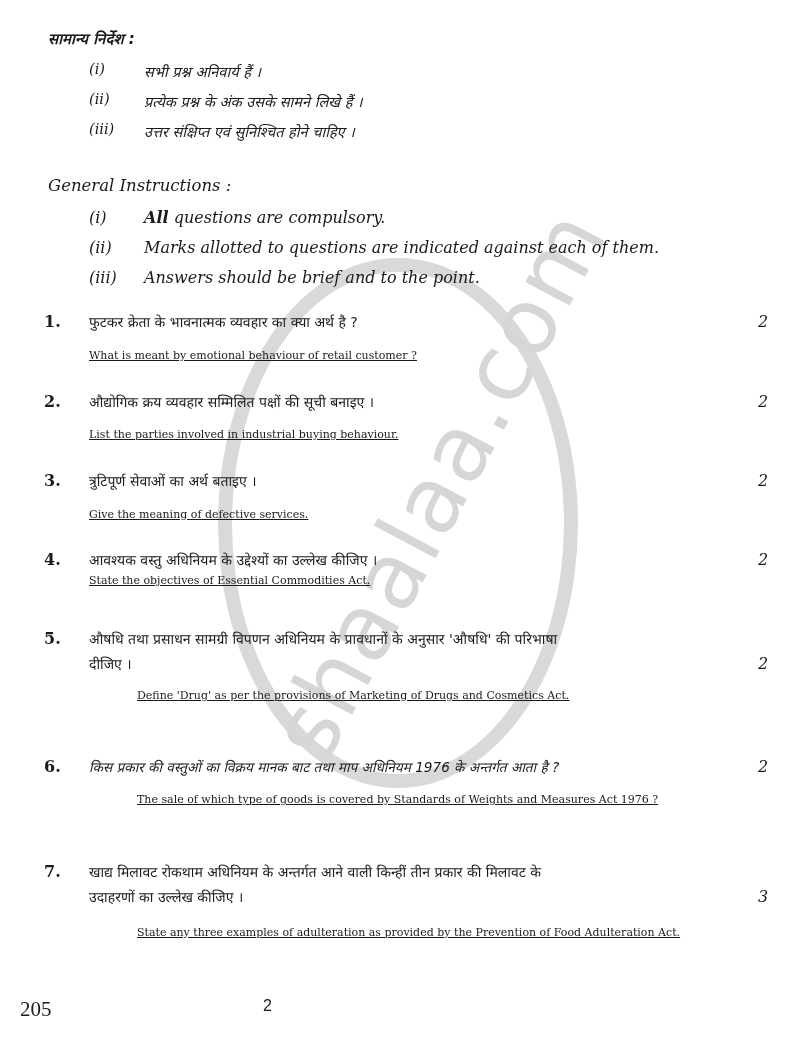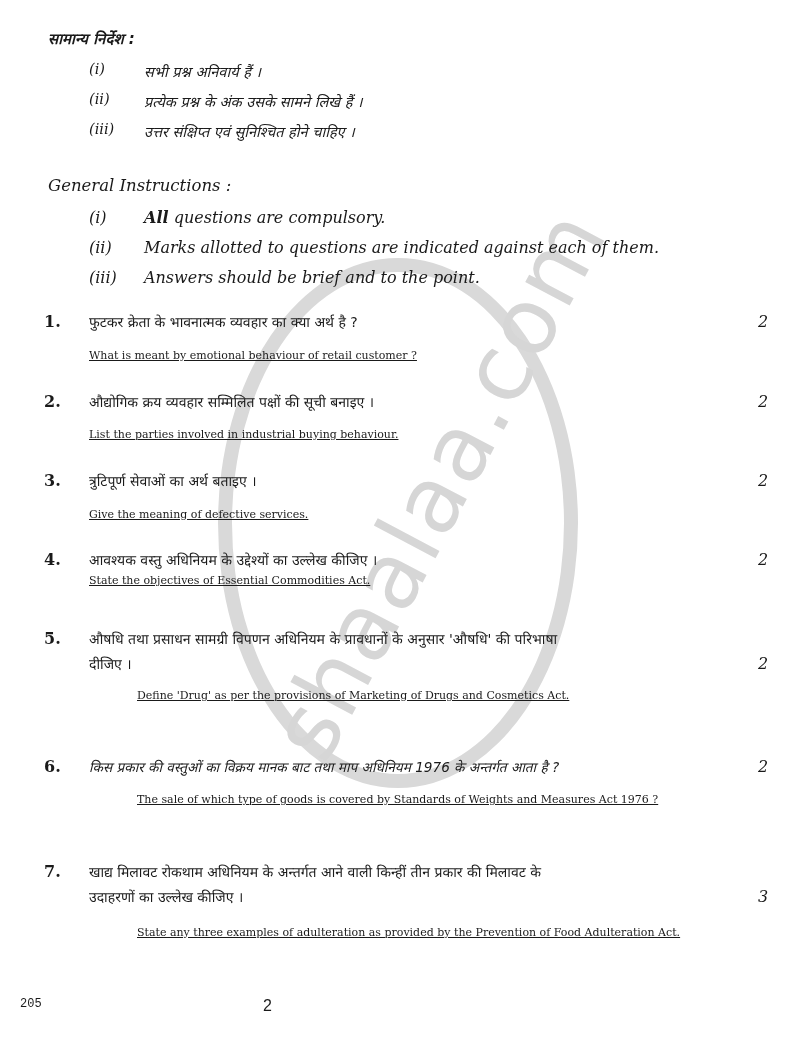--- a/index.html
+++ b/index.html
@@ -30,21 +30,21 @@
     .en-head {
       position: absolute; left: 48px; top: 176px; font-size: 16.5px; font-style: italic; font-weight: normal;
     }
     .en-row { font-size: 16px; }
     .q { position: absolute; left: 0; width: 800px; }
     .q .qnum { position: absolute; left: 44px; font-weight: bold; font-size: 16px; }
     .q .qmark { position: absolute; left: 758px; font-size: 16px; font-style: italic; }
     .q .hi { position: absolute; left: 89px; font-family: "DejaVu Sans", sans-serif; font-size: 14px; white-space: nowrap; }
     .q .en { position: absolute; left: 89px; width: 636px; font-size: 11px; line-height: 24px; text-decoration: underline; }
     .q .en.justify { text-align: justify; text-align-last: left; margin-left: 48px; }
-    .footer-code { position: absolute; left: 20px; top: 997px; font-family: Liberation Mono, monospace; font-size: 12px; }
+    .footer-code { position: absolute; left: 20px; top: 997px; font-family: Liberation Serif, serif; font-size: 21px; }
     .footer-page { position: absolute; left: 263px; top: 997px; font-family: "Liberation Sans", sans-serif; font-size: 16px; }
     .footer-visit {
       position: absolute; left: 13px; top: 1011px;
       font-family: "Liberation Sans", sans-serif; font-size: 19px; letter-spacing: -0.3px;
     }
   </style>
 </head>
 <body>
 
 <div class="watermark-circle"></div>

